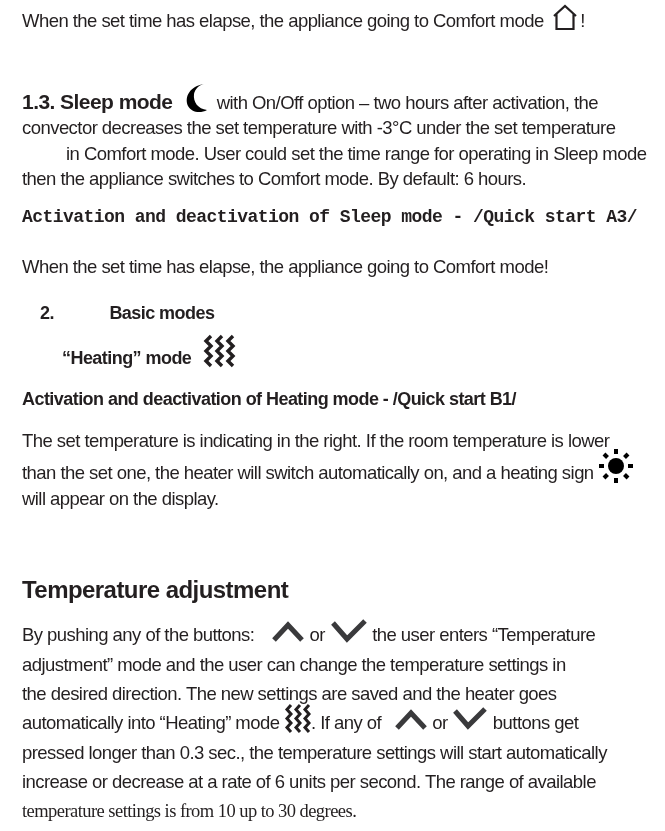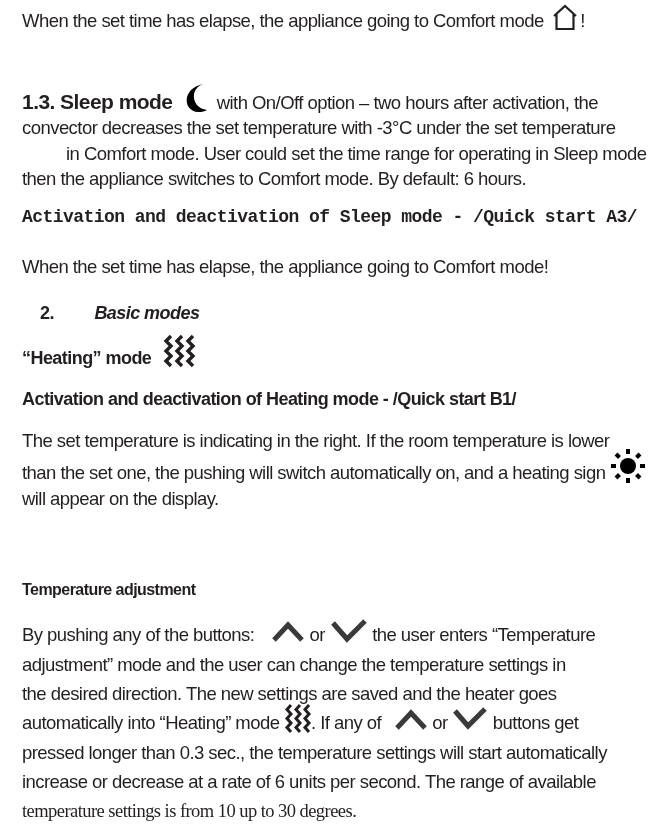--- a/index.html
+++ b/index.html
@@ -40,59 +40,59 @@
 </div>
 <div class="line" style="top:117px;">convector decreases the set temperature with -3°C under the set temperature</div>
 <div class="line" style="top:143px;margin-left:44px;">in Comfort mode. User could set the time range for operating in Sleep mode</div>
 <div class="line" style="top:168px;">then the appliance switches to Comfort mode. By default: 6 hours.</div>
 
 <div class="line bold" style="top:206px;font-size:18px;font-family:Liberation Mono, monospace;">Activation and deactivation of Sleep mode - /Quick start A3/</div>
 <div class="line" style="top:256px;">When the set time has elapse, the appliance going to Comfort mode!</div>
 
 <div class="line bold" style="top:302px;left:40px;font-size:18px;">
   <span>2.</span>
-  <span style="margin-left:36px;font-style:italic;">Basic modes</span>
+  <span style="margin-left:51px;">Basic modes</span>
 </div>
 
-<div class="line bold" style="top:347px;font-size:18px;">
+<div class="line bold" style="top:347px;font-size:18px;margin-left:40px;">
   <span>“Heating” mode</span>
   <span class="icon" style="margin:-14px 0 0 6px;">
     <svg width="40" height="36" viewBox="0 0 40 36">
       <g fill="none" stroke="#231f20" stroke-width="3.4" stroke-linejoin="miter">
         <path d="M9 2 L4 7 L9 12 L4 17 L9 22 L4 27 L9 32"></path>
         <path d="M20 2 L15 7 L20 12 L15 17 L20 22 L15 27 L20 32"></path>
         <path d="M31 2 L26 7 L31 12 L26 17 L31 22 L26 27 L31 32"></path>
       </g>
     </svg>
   </span>
 </div>
 <div class="line bold" style="top:388px;font-size:18px;">Activation and deactivation of Heating mode - /Quick start B1/</div>
 
 <div class="line" style="top:430px;">The set temperature is indicating in the right. If the room temperature is lower</div>
 <div class="line" style="top:462px;">
-  <span>than the set one, the pushing will switch automatically on, and a heating sign</span>
+  <span>than the set one, the heater will switch automatically on, and a heating sign</span>
   <span class="icon" style="margin:-16px 0 0 0;">
     <svg width="36" height="36" viewBox="0 0 36 36">
       <circle cx="18" cy="18" r="8" fill="#000"></circle>
       <g stroke="#000" stroke-width="4">
         <line x1="18" y1="1" x2="18" y2="6"></line>
           <line x1="18" y1="30" x2="18" y2="35"></line>
         <line x1="1" y1="18" x2="6" y2="18"></line>
           <line x1="30" y1="18" x2="35" y2="18"></line>
         <line x1="6" y1="6" x2="9.5" y2="9.5"></line>
           <line x1="26.5" y1="26.5" x2="30" y2="30"></line>
         <line x1="30" y1="6" x2="26.5" y2="9.5"></line>
           <line x1="6" y1="30" x2="9.5" y2="26.5"></line>
       </g>
     </svg>
   </span>
 </div>
 <div class="line" style="top:488px;">will appear on the display.</div>
 
-<div class="line bold" style="top:579px;font-size:16px;">Temperature adjustment</div>
+<div class="line bold" style="top:579px;font-size:24px;">Temperature adjustment</div>
 
 <div class="line" style="top:624px;">
   <span>By pushing any of the buttons:</span>
   <span class="icon" style="margin:-10px 0 0 12px;">
     <svg width="34" height="24" viewBox="0 0 34 24">
         <path d="M3 21 L17 6 L31 21" fill="none" stroke="#3a3a3c" stroke-width="5"></path>
       </svg>
   </span>
   <span>or</span>
   <span class="icon" style="margin:-10px 0 0 0;">

